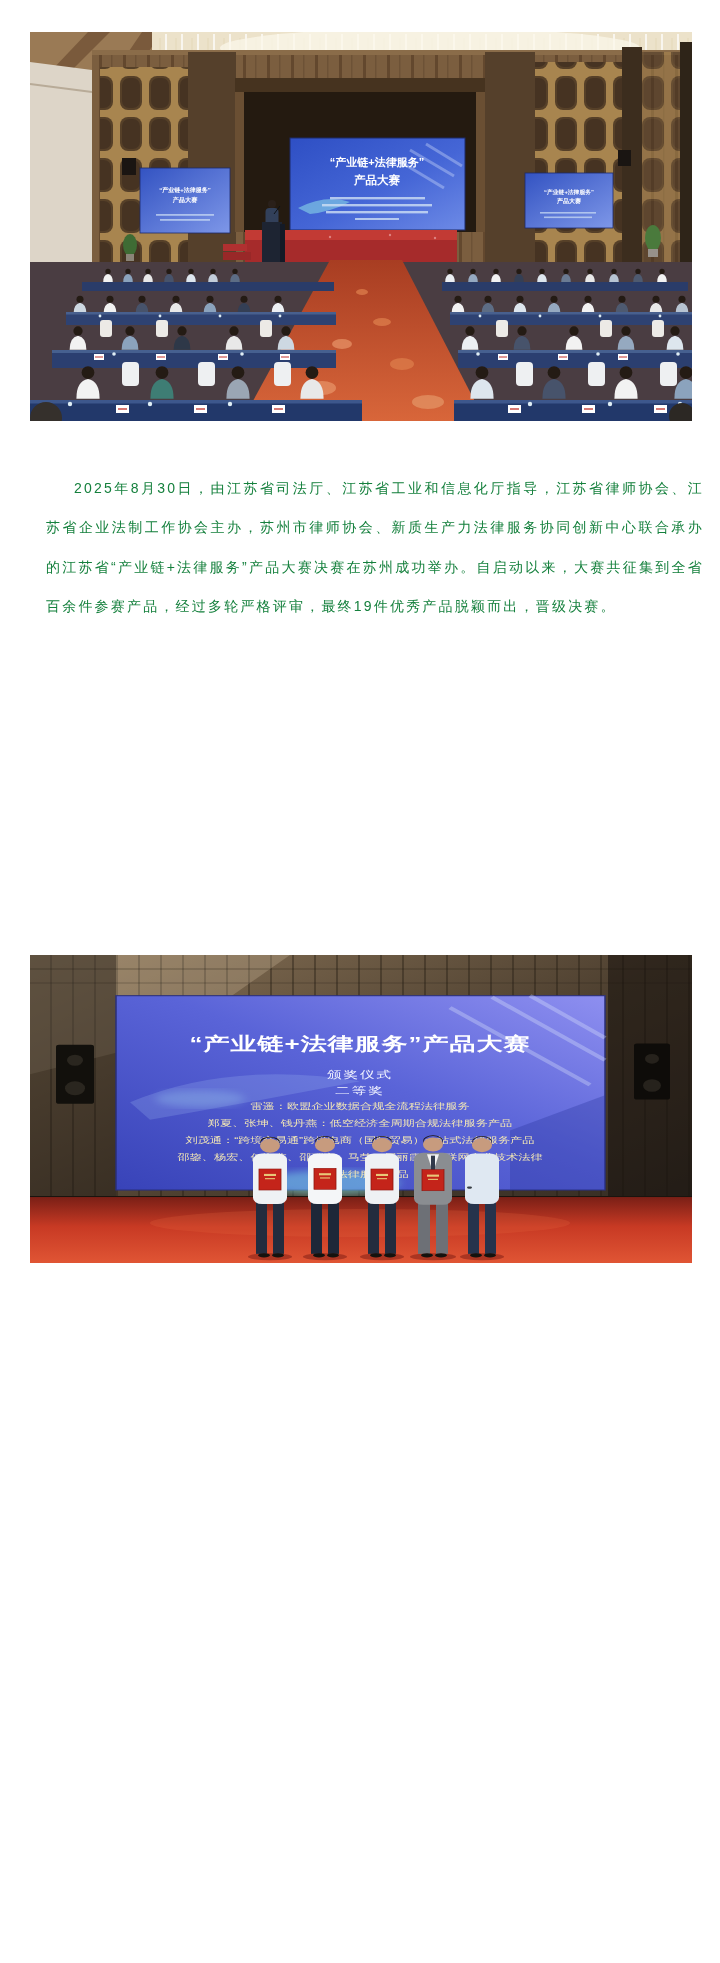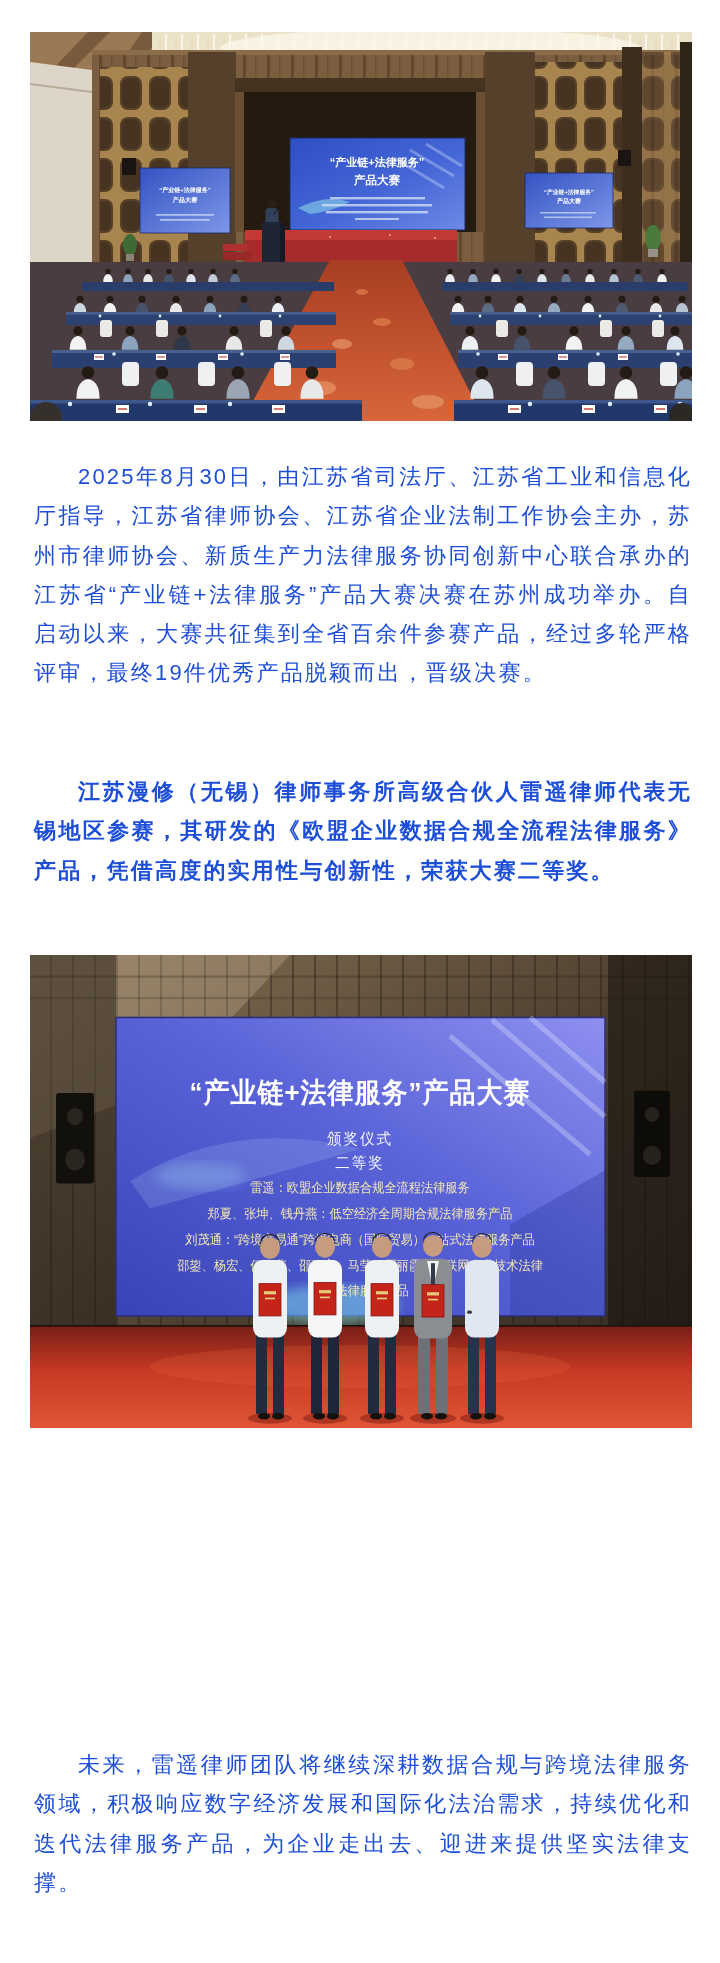--- a/index.html
+++ b/index.html
@@ -3,25 +3,25 @@
 <meta charset="utf-8">
 <style>
   html,body{margin:0;padding:0;background:#ffffff;}
   .page{
     position:relative;width:720px;height:1963px;background:#ffffff;overflow:hidden;
     font-family:"Liberation Sans","DejaVu Sans",sans-serif;
   }
   .photo{position:absolute;left:30px;width:662px;overflow:hidden;background:#1d4ed8;}
   .photo svg{display:block;width:100%;height:100%;}
   #photo1{top:32px;height:389px;}
-  #photo2{top:955px;height:473px;}
+  #photo2{top:955px;height:308px;}
   .para{
-    position:absolute;left:30px;width:658px;margin:4px;
-    font-size:22px;line-height:39.3px;letter-spacing:2.2px;
-    color:#1d4ed8;text-align:justify;text-indent:2em;word-break:break-all;
+    position:absolute;left:30px;width:658px;margin:16px;
+    font-size:14px;line-height:39.3px;letter-spacing:2.2px;
+    color:#15803d;text-align:justify;text-indent:2em;word-break:break-all;
   }
   #para1{top:453px;}
   #para2{top:768px;font-weight:bold;}
   #para3{top:1426px;}
   #para4{top:1741px;}
   svg text{font-family:"Liberation Sans","DejaVu Sans",sans-serif;}
 </style>
 </head>
 <body>
 
@@ -320,21 +320,20 @@
             <circle cx="650" cy="372" r="2.2"></circle>
         </g>
 
         <circle cx="16" cy="386" r="16" fill="#35302c"></circle>
         <circle cx="652" cy="384" r="13" fill="#2c2824"></circle>
       </g>
     </svg>
   </div>
 
   <p class="para" id="para1">2025年8月30日，由江苏省司法厅、江苏省工业和信息化厅指导，江苏省律师协会、江苏省企业法制工作协会主办，苏州市律师协会、新质生产力法律服务协同创新中心联合承办的江苏省“产业链+法律服务”产品大赛决赛在苏州成功举办。自启动以来，大赛共征集到全省百余件参赛产品，经过多轮严格评审，最终19件优秀产品脱颖而出，晋级决赛。</p>
-  <p class="para" id="para2">江苏漫修（无锡）律师事务所高级合伙人雷遥律师代表无锡地区参赛，其研发的《欧盟企业数据合规全流程法律服务》产品，凭借高度的实用性与创新性，荣获大赛二等奖。</p>
 
   <div class="photo" id="photo2">
     <svg viewBox="0 0 662 439" preserveAspectRatio="none">
       <defs>
         <linearGradient id="g2wall" x1="0" y1="0" x2="1" y2="1">
           <stop offset="0" stop-color="#8a7458"></stop>
             <stop offset=".5" stop-color="#4e4030"></stop>
             <stop offset="1" stop-color="#2e2720"></stop>
         </linearGradient>
         <linearGradient id="g2scr" x1="0" y1="1" x2="1" y2="0">
@@ -470,15 +469,14 @@
           <circle cx="0" cy="271" r="10" fill="#c79b7e"></circle>
           <path d="M-10,269 a10,10 0 0 1 20,0 l0,-3 a10,8 0 0 0 -20,0 Z" fill="#2a2017"></path>
           <rect x="-15" y="330" width="5" height="3" rx="1.5" fill="#3a3f46"></rect>
           <ellipse cx="-6" cy="428" rx="6" ry="3" fill="#15120e"></ellipse>
             <ellipse cx="8" cy="428" rx="6" ry="3" fill="#15120e"></ellipse>
         </g>
       </g>
     </svg>
   </div>
 
-  <p class="para" id="para4">未来，雷遥律师团队将继续深耕数据合规与跨境法律服务领域，积极响应数字经济发展和国际化法治需求，持续优化和迭代法律服务产品，为企业走出去、迎进来提供坚实法律支撑。</p>
 
 </div>
 
 </body></html>

